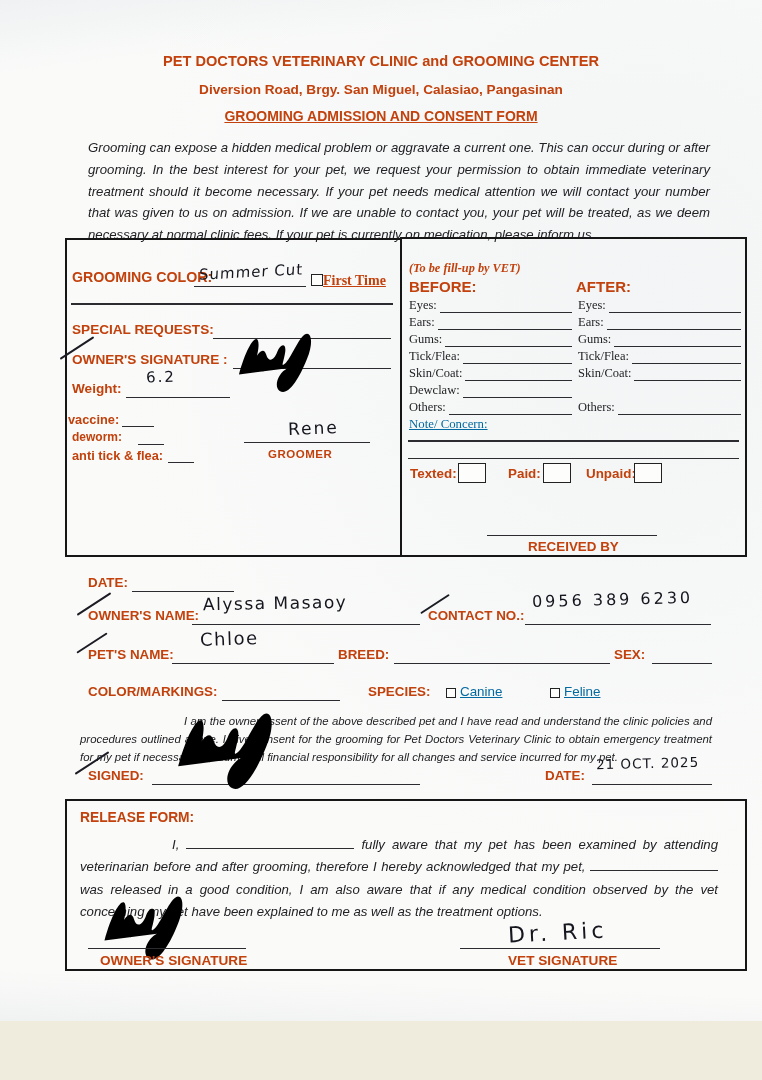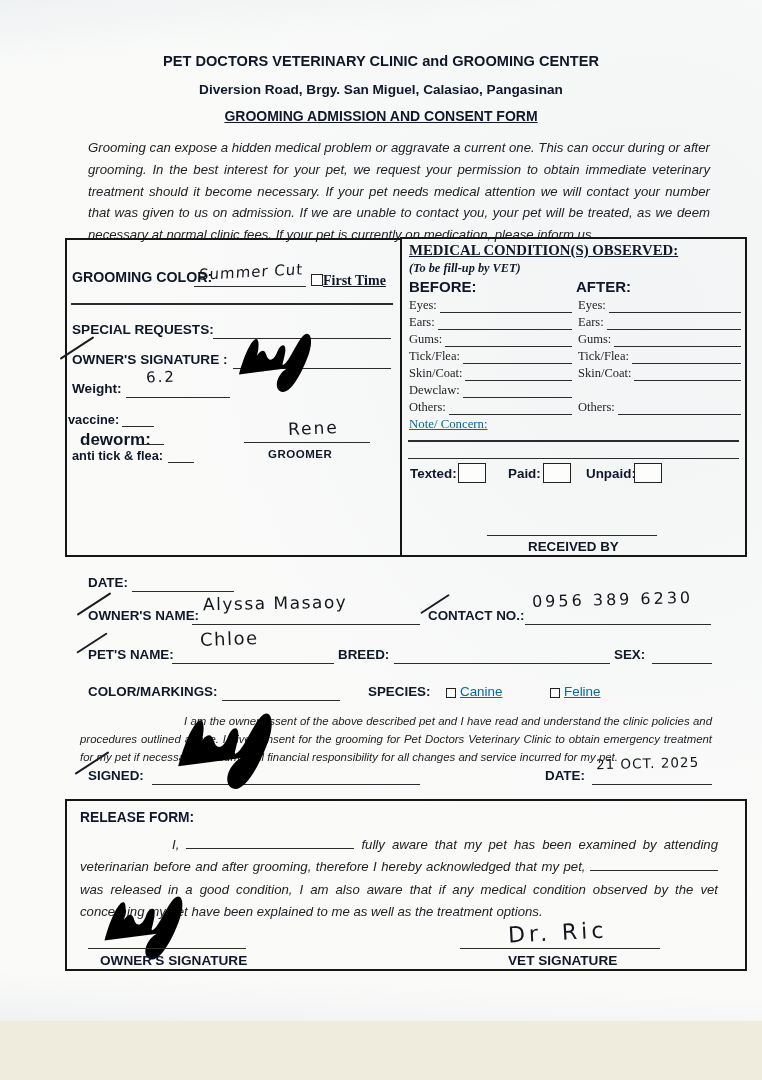--- a/index.html
+++ b/index.html
@@ -5,21 +5,21 @@
   html,body{margin:0;padding:0;}
   body{width:762px;height:1080px;background:#ece9dc;font-family:"Liberation Sans",sans-serif;}
   #page{position:relative;width:762px;height:1080px;overflow:hidden;}
   #paper{position:absolute;left:0;top:0;width:762px;height:1021px;background:#fafbf9;
          background-image:linear-gradient(173deg, rgba(225,229,235,.45) 0%, rgba(255,255,255,0) 7%),
                           linear-gradient(2deg, rgba(222,224,228,.35) 0%, rgba(255,255,255,0) 5%),
                           radial-gradient(ellipse at 85% 30%, rgba(235,238,242,.5), rgba(255,255,255,0) 60%);
          box-shadow:0 2px 3px rgba(120,115,95,.45);}
   #strip{position:absolute;left:0;top:1021px;width:762px;height:59px;background:#efecdd;}
   .abs{position:absolute;}
-  .lbl{font-weight:bold;color:#0f172a;white-space:nowrap;}
+  .lbl{font-weight:bold;color:#c2410c;white-space:nowrap;}
   .txt{color:#0369a1;text-decoration:underline;}
   .serif{font-family:"Liberation Serif",serif;}
   .center{width:762px;text-align:center;}
   .line{display:inline-block;border-bottom:1.4px solid #2c2c30;height:14px;vertical-align:baseline;}
   .rule{position:absolute;background:#2c2c30;height:1.5px;}
   .blank{display:inline-block;border-bottom:1.3px solid #2c2c30;height:11px;}
   .hand{font-family:"DejaVu Sans",sans-serif;color:#16161f;white-space:nowrap;}
   .box{position:absolute;border:2px solid #161616;background:transparent;}
   .cb{display:inline-block;border:1.6px solid #222;background:#fdfdfc;vertical-align:middle;}
   .slash{position:absolute;width:38px;height:2px;background:#1c1c24;transform:rotate(-33deg);border-radius:2px;}
@@ -67,32 +67,31 @@
   <svg class="abs sig" style="left:228px;top:326px;" width="108" height="72" viewBox="0 0 130 92">
       <use href="#sigpath"></use>
     </svg>
 
   <span class="abs lbl" style="left:72px;top:381px;font-size:13.6px;">Weight:</span>
   <span class="abs line" style="left:126px;top:383px;width:104px;"></span>
   <span class="abs hand" style="left:146px;top:368px;font-size:15px;letter-spacing:2px;transform:rotate(-2deg);">6.2</span>
 
   <span class="abs lbl" style="left:68px;top:412px;font-size:12.8px;">vaccine:</span>
   <span class="abs line" style="left:122px;top:414px;width:32px;height:12px;"></span>
-  <span class="abs lbl" style="left:72px;top:430px;font-size:17px;margin-left:8px;">deworm:</span>
+  <span class="abs lbl" style="left:72px;top:430px;font-size:12px;">deworm:</span>
   <span class="abs line" style="left:138px;top:432px;width:26px;height:12px;"></span>
   <span class="abs lbl" style="left:72px;top:448px;font-size:12.8px;">anti tick &amp; flea:</span>
   <span class="abs line" style="left:168px;top:450px;width:26px;height:12px;"></span>
 
   <span class="abs hand" style="left:288px;top:418px;font-size:17px;letter-spacing:2px;transform:rotate(-2deg);">Rene</span>
   <span class="abs line" style="left:244px;top:428px;width:126px;"></span>
   <span class="abs lbl" style="left:268px;top:448px;font-size:11.5px;letter-spacing:.5px;">GROOMER</span>
 
   <div class="box" style="left:400px;top:237px;width:343px;height:316px;"></div>
 
-  <span class="abs lbl serif" style="left:409px;top:242px;font-size:14.8px;text-decoration:underline;">MEDICAL CONDITION(S) OBSERVED:</span>
   <span class="abs lbl serif" style="left:409px;top:261px;font-size:12.3px;font-style:italic;">(To be fill-up by VET)</span>
   <span class="abs lbl" style="left:409px;top:278px;font-size:15px;">BEFORE:</span>
   <span class="abs lbl" style="left:576px;top:278px;font-size:15px;">AFTER:</span>
 
   <div class="mrow" style="left:409px;top:298px;">
     <div class="mcell gap">
         <span class="mlab">Eyes:</span>
         <span class="mline"></span>
       </div>
     <div class="mcell">

